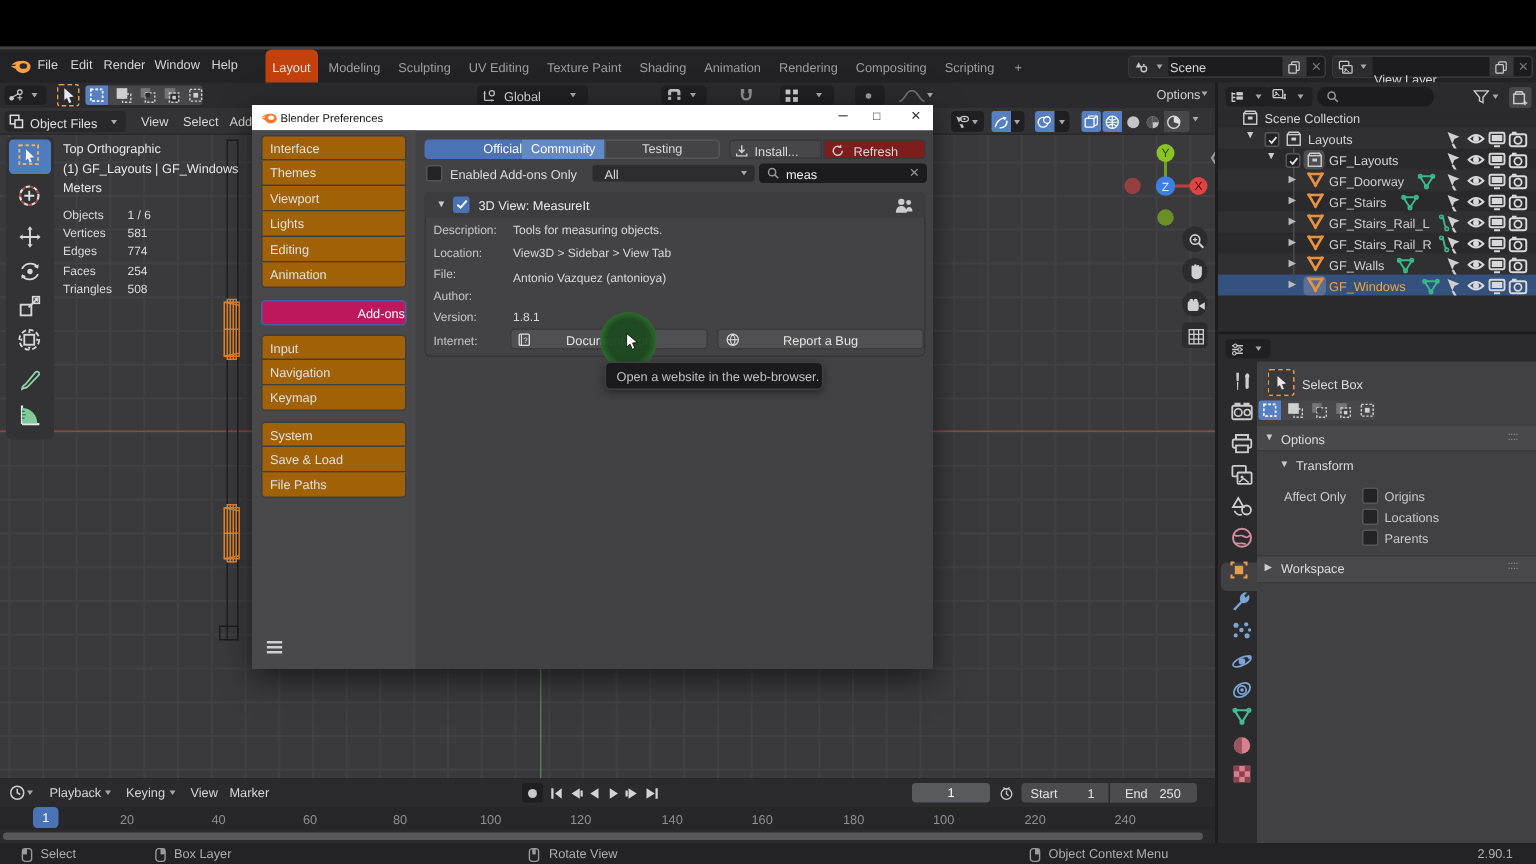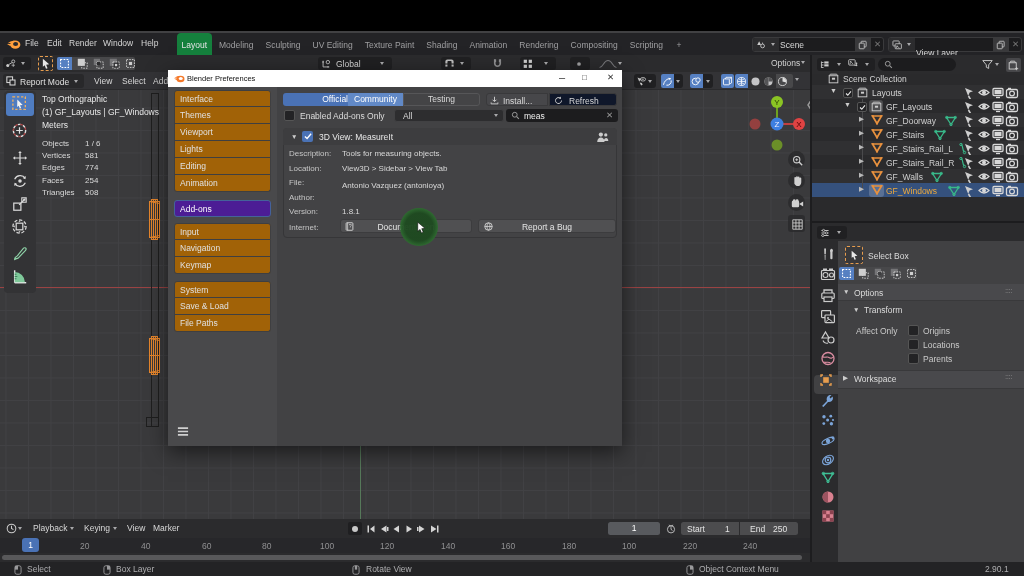--- a/index.html
+++ b/index.html
@@ -11,40 +11,40 @@
 
 #menubar{left:0;top:31px;width:1024px;height:24px;background:#232326;border-top:2px solid #414143;}
 #row2{left:0;top:55px;width:812px;height:17px;background:#2b2b2d;}
 #row3{left:0;top:72px;width:812px;height:18px;background:#333336;border-bottom:1px solid #2a2a2c;box-sizing:border-box;}
 #viewport{left:0;top:90px;width:812px;height:429px;background:#3a3a3c;overflow:hidden;}
 #timeline{left:0;top:519px;width:812px;height:43px;background:#2b2b2d;}
 #statusbar{left:0;top:562px;width:1024px;height:14px;background:#232325;}
 #rightpanel{left:812px;top:55px;width:212px;height:507px;background:#2a2a2c;}
 .menutext{font-size:8.5px;color:#d5d5d5;text-align:right;}
 .tab{height:24px;line-height:24px;padding:0 4.5px;margin-right:3px;display:inline-block;color:#9f9fa1;font-size:8.5px;}
-.tab.active{background:#15803d;color:#e4e4e6;border-radius:4px 4px 0 0;}
+.tab.active{background:#c2410c;color:#e4e4e6;border-radius:4px 4px 0 0;}
 
 .pill{background:#202022;border-radius:3px;}
 .fieldtxt{font-size:8.5px;color:#d8d8d8;}
 .carat{width:0;height:0;border-left:2.5px solid transparent;border-right:2.5px solid transparent;border-top:3.5px solid #a8a8aa;font-size:0;line-height:0;margin-top:2px;}
 
 #grid{left:0;top:0;width:812px;height:429px;
  background-image:linear-gradient(to right,#414144 1px,transparent 1px),linear-gradient(to bottom,#414144 1px,transparent 1px);
  background-size:22.5px 22.5px;background-position:5.5px -5px;}
 
 #prefs{left:168px;top:70px;width:454px;height:376px;box-shadow:0 6px 20px rgba(0,0,0,0.55);}
 #prefs-title{left:0;top:0;width:454px;height:17px;background:#fff;}
 #prefs-body{left:0;top:17px;width:454px;height:359px;background:#424244;}
 #prefs-side{left:0;top:0;width:109px;height:359px;background:#49494b;}
 .sbtn{position:absolute;left:6px;width:97px;height:17px;background:#a16207;border:1px solid #3f3f41;border-top-width:0;
  font-size:8.5px;color:#e0e0e0;line-height:16px;padding-left:5px;box-sizing:border-box;}
 .sbtn.first{border-top-width:1px;border-radius:3px 3px 0 0;}
 .sbtn.last{border-radius:0 0 3px 3px;}
 .sbtn.only{border-top-width:1px;border-radius:3px;}
-.sbtn.sel{background:#4c1d95;color:#fff;border-color:#44629a;}
+.sbtn.sel{background:#be185d;color:#fff;border-color:#44629a;text-align:right;}
 .or{left:59px;width:12px;height:12px;}
 .on{left:74px;font-size:8.5px;color:#cfcfcf;}
 .od{width:12px;height:12px;}
 .od2{width:9px;height:12px;}
 .rowicons{left:0;width:212px;height:13px;}
 .lbl{font-size:8px;color:#c6c6c6;white-space:nowrap;}
 .val{font-size:8px;color:#d8d8d8;white-space:nowrap;}
 </style>
 </head>
 <body>
@@ -234,21 +234,21 @@
   <span class="abs" style="right:1039px;top:3px"></span>
   <span class="abs fieldtxt" style="left:771px;top:3px;color:#d0d0d0">Options</span>
   <span class="abs carat" style="left:801px;top:4px">▾</span>
 </div>
 <div class="abs" id="row3">
   <div class="abs" style="left:3px;top:2px;width:81px;height:14px;background:#28282a;border-radius:3px">
     <svg class="abs" style="left:3px;top:2px" width="10" height="10" viewBox="0 0 14 14">
         <rect x="1.2" y="1.2" width="8" height="8" fill="none" stroke="#ddd" stroke-width="1.4"></rect>
         <rect x="5.6" y="5.6" width="7" height="7" fill="#28282a" stroke="#ddd" stroke-width="1.4"></rect>
       </svg>
-    <span class="abs fieldtxt" style="left:17px;top:2.5px;color:#e0e0e0">Report Mode</span>
+    <span class="abs fieldtxt" style="left:17px;top:2.5px;color:#e0e0e0">Object Files</span>
     <span class="abs carat" style="left:71px;top:3.5px">▾</span>
   </div>
   <span class="abs fieldtxt" style="left:94px;top:4px;color:#d8d8d8">View</span>
   <span class="abs fieldtxt" style="left:122px;top:4px;color:#d8d8d8">Select</span>
   <span class="abs fieldtxt" style="left:153px;top:4px;color:#d8d8d8">Add</span>
 
   <div class="abs pill" style="left:634px;top:2px;width:22px;height:14px">
     <svg class="abs" style="left:2px;top:2px" width="11" height="11" viewBox="0 0 15 15">
         <path d="M2 2 L8 4.5 L5.6 5.6 L4.5 8 Z" fill="#c8c8c8"></path>
         <path d="M5 9 L7 13 L9 12 L8 9.5 Z" fill="#c8c8c8"></path>
@@ -869,21 +869,21 @@
     <div class="abs" style="left:115px;top:6px;width:65px;height:13px;background:#4a72b5;border-radius:3px 0 0 3px;text-align:right;font-size:8.5px;color:#fff;line-height:13px">Official</div>
     <div class="abs" style="left:180px;top:6px;width:55px;height:13px;background:#6189c7;text-align:center;font-size:8.5px;color:#fff;line-height:13px">Community</div>
     <div class="abs" style="left:235px;top:6px;width:77px;height:13px;background:#444446;border:1px solid #565658;border-radius:0 3px 3px 0;box-sizing:border-box;text-align:center;font-size:8.5px;color:#d8d8d8;line-height:11px">Testing</div>
     <div class="abs" style="left:318px;top:6px;width:62px;height:13px;background:#47474a;border:1px solid #39393b;border-radius:3px 0 0 3px;box-sizing:border-box">
       <svg class="abs" style="left:3px;top:1.5px" width="9" height="9" viewBox="0 0 12 12">
           <path d="M6 1 L6 7 M3.5 5 L6 7.5 L8.5 5" stroke="#ccc" stroke-width="1.3" fill="none"></path>
           <path d="M1.5 8.5 L1.5 10.5 L10.5 10.5 L10.5 8.5" stroke="#ccc" stroke-width="1.2" fill="none"></path>
         </svg>
       <span class="abs txt" style="left:16px;top:1.5px;font-size:8.5px;color:#d8d8d8">Install...</span>
     </div>
-    <div class="abs" style="left:381px;top:6px;width:68px;height:13px;background:#0f172a;border:1px solid #39393b;border-radius:0 3px 3px 0;box-sizing:border-box">
+    <div class="abs" style="left:381px;top:6px;width:68px;height:13px;background:#7f1d1d;border:1px solid #39393b;border-radius:0 3px 3px 0;box-sizing:border-box">
       <svg class="abs" style="left:4px;top:1.5px" width="9" height="9" viewBox="0 0 12 12">
           <path d="M10 6 a4 4 0 1 1 -1.2 -2.8" fill="none" stroke="#ccc" stroke-width="1.3"></path>
           <path d="M9 0.5 L9.3 3.6 L6.2 3.2 Z" fill="#ccc"></path>
         </svg>
       <span class="abs txt" style="left:19px;top:1.5px;font-size:8.5px;color:#d8d8d8">Refresh</span>
     </div>
 
     <div class="abs" style="left:116px;top:23px;width:11px;height:11px;background:#232325;border:1px solid #555;border-radius:2px;box-sizing:border-box"></div>
     <span class="abs txt" style="left:132px;top:23.5px;font-size:8.5px;color:#dcdcdc">Enabled Add-ons Only</span>
     <div class="abs" style="left:226px;top:22px;width:110px;height:13px;background:#2d2d2f;border:1px solid #414143;border-radius:3px;box-sizing:border-box">
@@ -938,14 +938,17 @@
           <path d="M1 6 H11 M6 1 a7 7 0 0 1 0 10 M6 1 a7 7 0 0 0 0 10" fill="none" stroke="#ddd" stroke-width="1"></path>
         </svg>
       <span class="abs" style="left:0;top:1.5px;width:100%;text-align:center;font-size:8.5px;color:#e4e4e4">Report a Bug</span>
     </div>
 
     <div class="abs" style="left:232px;top:121px;width:38px;height:38px;border-radius:50%;background:radial-gradient(circle,rgba(30,74,32,0.96) 52%,rgba(46,110,48,0.95) 72%,rgba(64,150,66,0.8) 86%,rgba(64,150,66,0) 98%)"></div>
     <svg class="abs" style="left:249px;top:134px" width="9" height="13" viewBox="0 0 12 16">
         <path d="M1 1 L10.5 9 L6.3 9.6 L8.3 14.2 L6 15.2 L4.1 10.6 L1 13 Z" fill="#fff" stroke="#000" stroke-width="0.7"></path>
       </svg>
 
+    <div class="abs" style="left:235px;top:154px;width:146px;height:19px;background:#1b1b1d;border:1px solid #404042;border-radius:4px;box-sizing:border-box;box-shadow:0 2px 6px rgba(0,0,0,0.4)">
+      <span class="abs txt" style="left:7px;top:3.5px;font-size:8.5px;color:#c0c0c0">Open a website in the web-browser.</span>
+    </div>
   </div>
 </div>
 
 </body></html>

